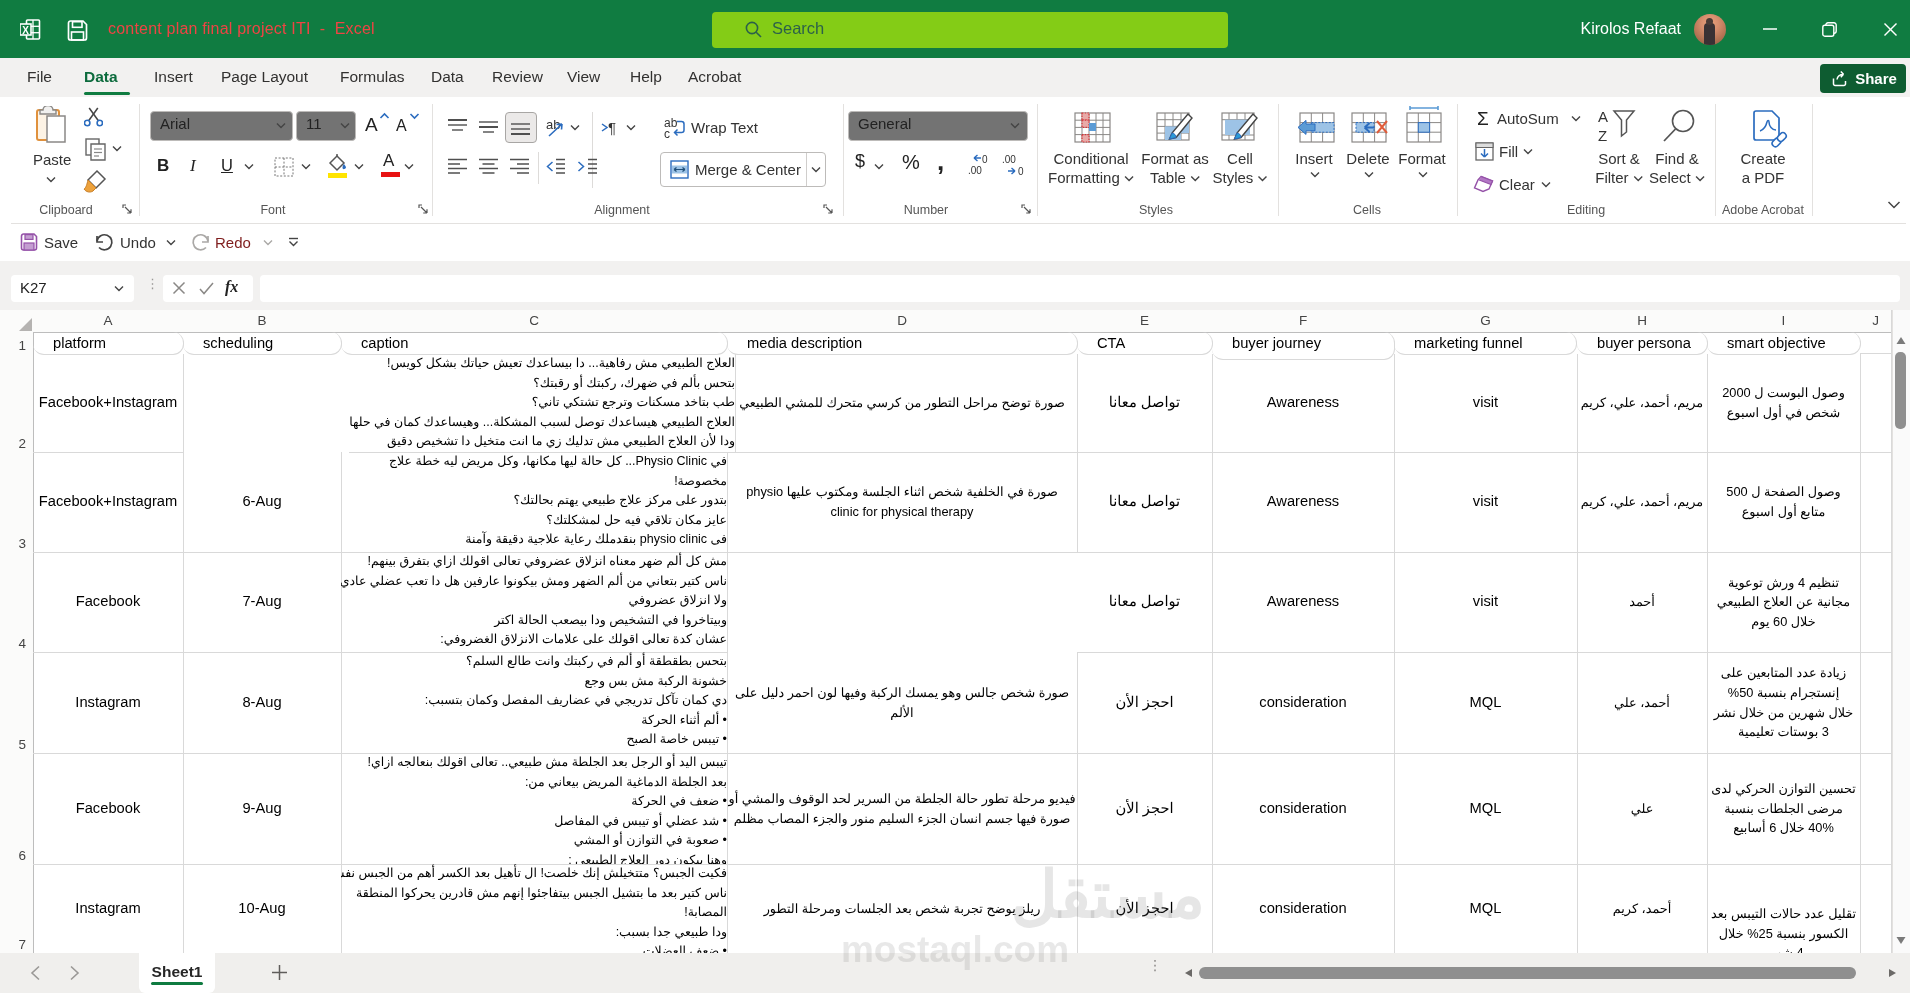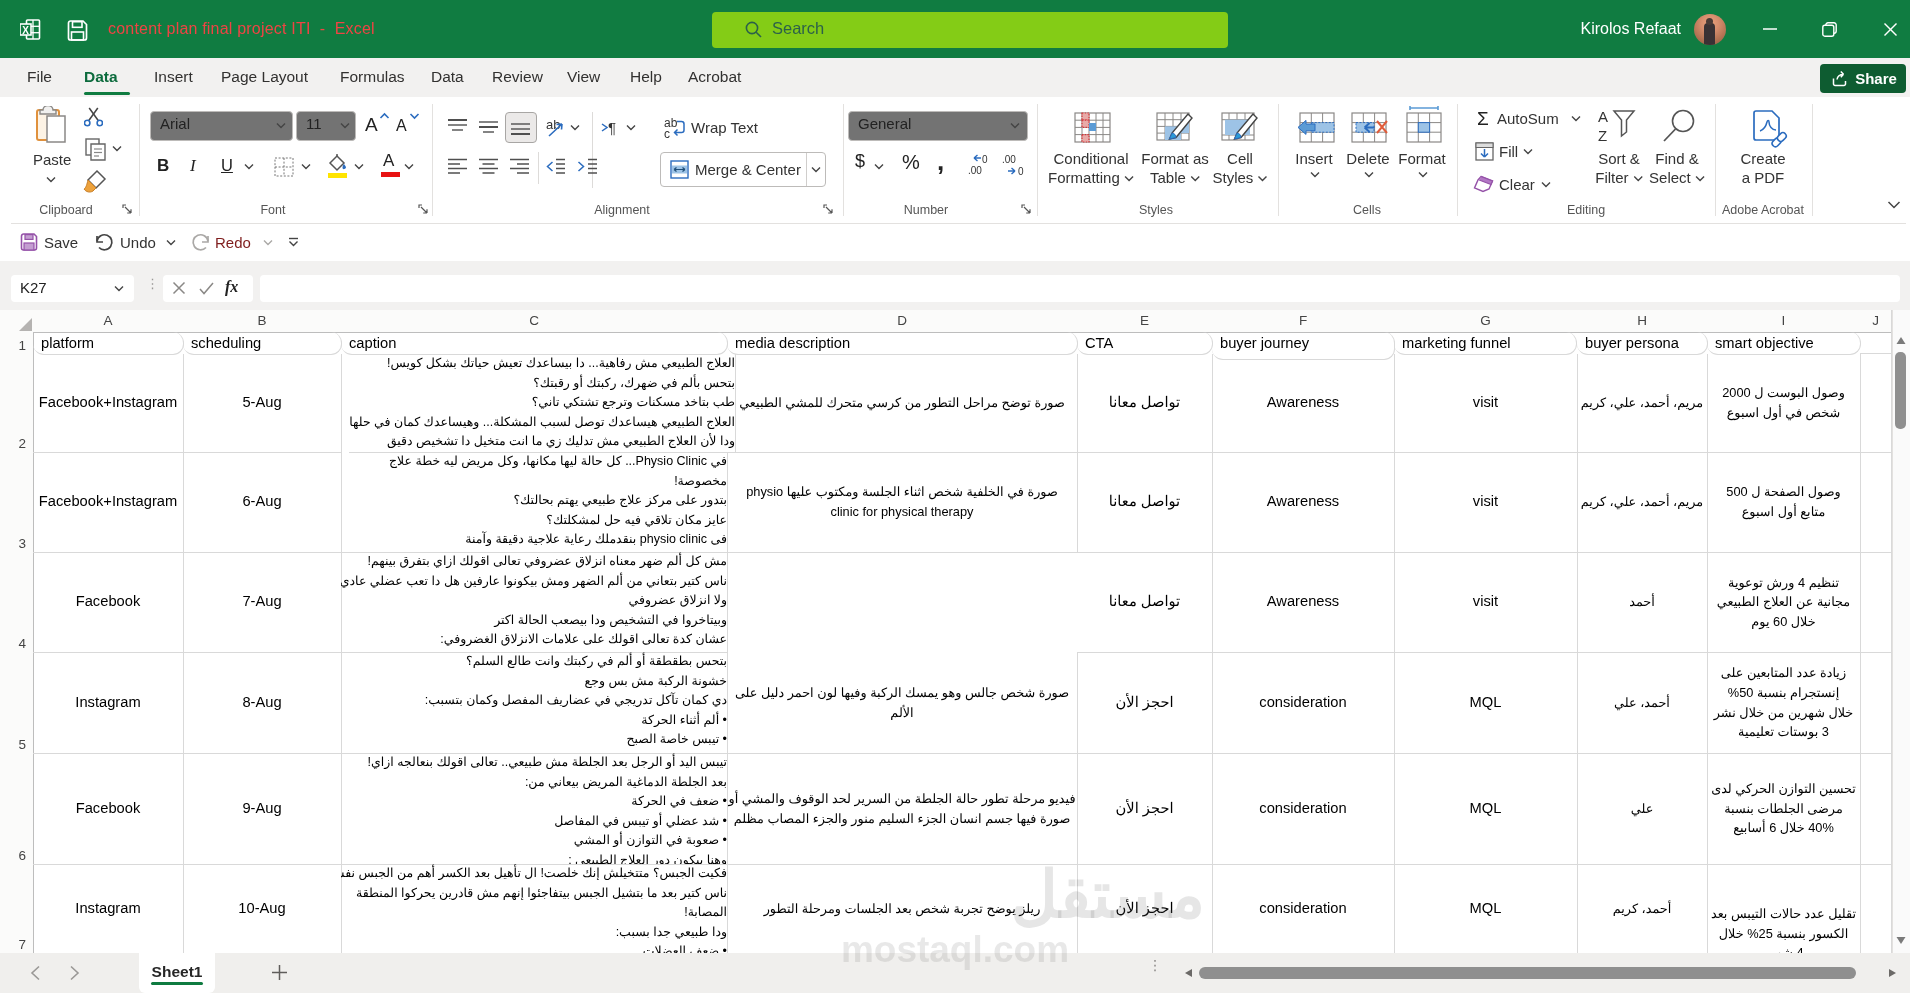--- a/index.html
+++ b/index.html
@@ -37,21 +37,21 @@
   #namebox { left:11px; top:275px; width:123px; height:27px; background:#fff; border-radius:4px; }
   #fxbox { left:163px; top:275px; width:90px; height:27px; background:#fff; border-radius:4px; }
   #finput { left:260px; top:275px; width:1640px; height:27px; background:#fff; border-radius:4px; }
   
   #grid { left:0; top:310px; width:1892px; height:643px; background:#fff; overflow:hidden; }
   .colhead { position:absolute; top:0; height:23px; background:#fbfbfa; border-right:1px solid #d8d8d8; border-bottom:1px solid #bdbdbd;
              text-align:center; font-size:13.5px; color:#444; line-height:21px; }
   .rowhead { position:absolute; left:0; width:34px; background:#fbfbfa; border-right:1px solid #bdbdbd; border-bottom:1px solid #d8d8d8;
              font-size:13.5px; color:#444; display:flex; align-items:flex-end; justify-content:flex-end; padding:0 7px 1px 0; }
   .c { position:absolute; border-right:1px solid #d9d9d9; border-bottom:1px solid #d9d9d9; font-size:14.7px; color:#000; overflow:hidden; line-height:19.6px; }
-  .hrow { height:23px; line-height:22px; padding-left:8px;border-radius:11px; }
+  .hrow { height:23px; line-height:22px; padding-left:20px;border-radius:11px; }
   .cc { display:flex; align-items:center; justify-content:center; text-align:center; }
   .cap { direction:rtl; text-align:right; padding-left:4px; font-size:12.5px; white-space:nowrap; }
   .e { font-size:14.7px !important; }
   .ar { direction:rtl; font-size:12.8px; white-space:nowrap; }
   
   #vsb { left:1892px; top:310px; width:18px; height:643px; background:#fafafa; border-left:1px solid #e3e1df;}
   #tabbar { left:0; top:953px; width:1910px; height:40px; background:#f0efed; }
   #sheettab { left:139px; top:953px; width:76px; height:40px; background:#fff; border-radius:0 0 6px 6px; }
 </style>
 </head>
@@ -524,21 +524,20 @@
     <div class="c hrow" style="left:1707px;top:22px;height:23px;width:154px">smart objective</div>
     <div class="c" style="left:1860px;top:22px;height:23px;width:32px;height:22px"></div>
 
     <div class="c cc" style="left:33px;top:44px;width:151px;height:99px">Facebook+Instagram</div>
     <div class="c cc" style="left:33px;top:142px;width:151px;height:101px">Facebook+Instagram</div>
     <div class="c cc" style="left:33px;top:242px;width:151px;height:101px">Facebook</div>
     <div class="c cc" style="left:33px;top:342px;width:151px;height:102px">Instagram</div>
     <div class="c cc" style="left:33px;top:443px;width:151px;height:112px">Facebook</div>
     <div class="c cc" style="left:33px;top:554px;width:151px;height:90px">Instagram</div>
 
-    <div class="c cc" style="left:183px;top:44px;width:159px;height:99px">5-Aug</div>
     <div class="c cc" style="left:183px;top:142px;width:159px;height:101px">6-Aug</div>
     <div class="c cc" style="left:183px;top:242px;width:159px;height:101px">7-Aug</div>
     <div class="c cc" style="left:183px;top:342px;width:159px;height:102px">8-Aug</div>
     <div class="c cc" style="left:183px;top:443px;width:159px;height:112px">9-Aug</div>
     <div class="c cc" style="left:183px;top:554px;width:159px;height:90px">10-Aug</div>
 
     <div class="c cap" style="left:349px;top:44px;width:387px;height:99px">العلاج الطبيعي مش رفاهية... دا بيساعدك تعيش حياتك بشكل كويس!<br>بتحس بألم في ضهرك، ركبتك أو رقبتك؟<br>طب بتاخد مسكنات وترجع تشتكي تاني؟<br>العلاج الطبيعي هيساعدك توصل لسبب المشكلة... وهيساعدك كمان في حلها<br>ودا لأن العلاج الطبيعي مش تدليك زي ما انت متخيل دا تشخيص دقيق</div>
     <div class="c cap" style="left:341px;top:142px;width:387px;height:101px"><span style="direction:rtl;unicode-bidi:embed">في Physio Clinic... كل حالة ليها مكانها، وكل مريض ليه خطة علاج</span><br>مخصوصة!<br>بتدور على مركز علاج طبيعي يهتم بحالتك؟<br>عايز مكان تلاقي فيه حل لمشكلتك؟<br><span style="direction:rtl;unicode-bidi:embed">فى physio clinic بنقدملك رعاية علاجية دقيقة وآمنة</span></div>
     <div class="c cap" style="left:341px;top:242px;width:387px;height:101px">مش كل ألم ضهر معناه انزلاق عضروفي تعالى اقولك ازاي بتفرق بينهم!<br>ناس كتير بتعاني من ألم الضهر ومش بيكونوا عارفين هل دا تعب عضلي عادي<br>ولا انزلاق عضروفي<br>وبيتاخروا في التشخيص ودا بيصعب الحالة اكتر<br>عشان كدة تعالى اقولك على علامات الانزلاق الغضروفي:</div>
     <div class="c cap" style="left:341px;top:342px;width:387px;height:102px">بتحس بطقطقة أو ألم في ركبتك وانت طالع السلم؟<br>خشونة الركبة مش بس وجع<br>دي كمان تآكل تدريجي في عضاريف المفصل وكمان بتسبب:<br>• ألم أثناء الحركة<br>• تيبس خاصة الصبح<br>• صعوبة في الحركة</div>

